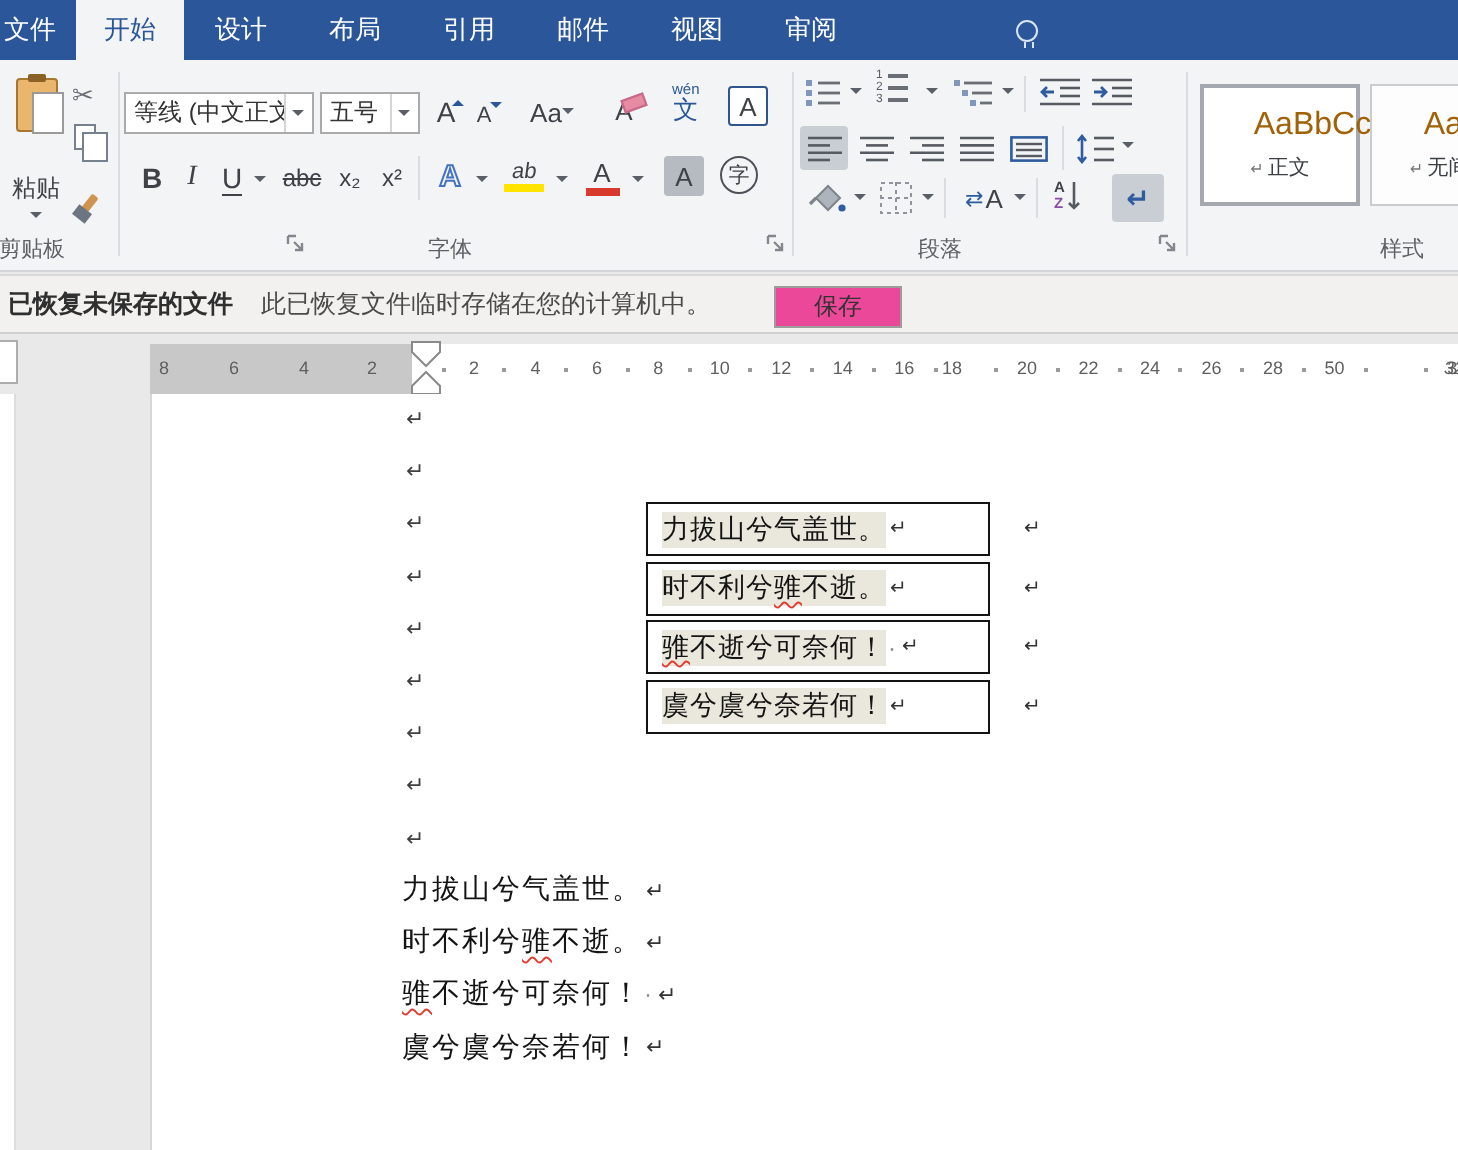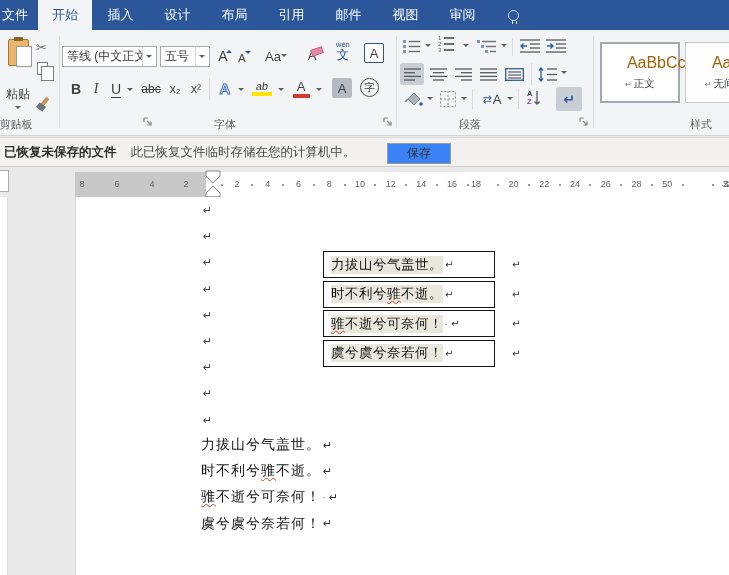--- a/index.html
+++ b/index.html
@@ -58,21 +58,21 @@
   .numicon .l { width:10px; height:1.4px; background:#6a6e75; }
   .stylecard { position:absolute; top:12px; width:80px; height:61px; background:#fdfdfd; border:1px solid #c9cbce; display:flex; flex-direction:column; align-items:center; justify-content:center; gap:5px; cursor:pointer; }
   .stylecard.sel { border:2px solid #a5a9af; background:#fff; }
   .stylecard .sample { font-size:16px; color:#a16207; white-space:nowrap;margin-left:44px; }
   .stylecard .nrow { font-size:10.5px; color:#3c4046; white-space:nowrap; }
   .stylecard .nrow .pm { font-size:8px; color:#777; margin-right:2px; }
   
   .notif { position:absolute; left:0; top:137px; width:729px; height:30px; background:#f2f1f0; border-top:1px solid #dadada; border-bottom:1px solid #cfcfcf; display:flex; align-items:center; }
   .notif .t { font-size:12.5px; font-weight:bold; color:#2f2f2f; margin-left:4px; white-space:nowrap; }
   .notif .m { font-size:12.5px; color:#4a4a4a; margin-left:14px; white-space:nowrap; }
-  .savebtn { position:absolute; left:387px; top:5px; width:64px; height:21px; background:#3b82f6; border:1px solid #9c9c9c; font-size:12px; color:#333; display:flex; align-items:center; justify-content:center; cursor:pointer; }
+  .savebtn { position:absolute; left:387px; top:5px; width:64px; height:21px; background:#ec4899; border:1px solid #9c9c9c; font-size:12px; color:#333; display:flex; align-items:center; justify-content:center; cursor:pointer; }
   
   .tabsel { position:absolute; left:-4px; top:170px; width:13px; height:22px; background:#fff; border:1px solid #adadad; }
   .ruler { position:absolute; left:75px; top:172px; width:654px; height:25px; background:#fff; }
   .ruler .margin { position:absolute; left:0; top:0; width:131px; height:25px; background:#c8c8c8; }
   .rnum { position:absolute; top:7px; transform:translateX(-50%); font-size:9px; color:#5f5f5f; }
   .rtick { position:absolute; top:12px; width:2px; height:2px; background:#9a9a9a; transform:translateX(-50%); }
   .indmarks { position:absolute; left:203px; top:170px; }
   
   .docarea { position:absolute; left:0; top:197px; width:729px; height:378px; background:#e9e9e9; }
   .vruler { position:absolute; left:0; top:0; width:8px; height:378px; background:#fff; border-right:1px solid #dcdcdc; }
@@ -101,21 +101,20 @@
 </style>
 </head>
 <body>
 
 <div class="screen">
 
   <div class="tabbar">
     <div id="tab-strip" style="display:flex;">
         <div class="tab file">文件</div>
         <div class="tab active">开始</div>
-        <div class="tab normal">插入</div>
         <div class="tab normal">设计</div>
         <div class="tab normal">布局</div>
         <div class="tab normal">引用</div>
         <div class="tab normal">邮件</div>
         <div class="tab normal">视图</div>
         <div class="tab normal">审阅</div>
       </div>
     <div class="tellme">
       <span class="bulb"></span>
     </div>

